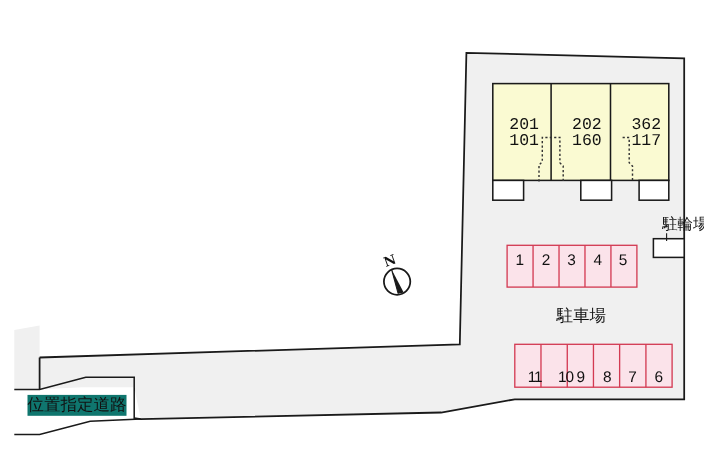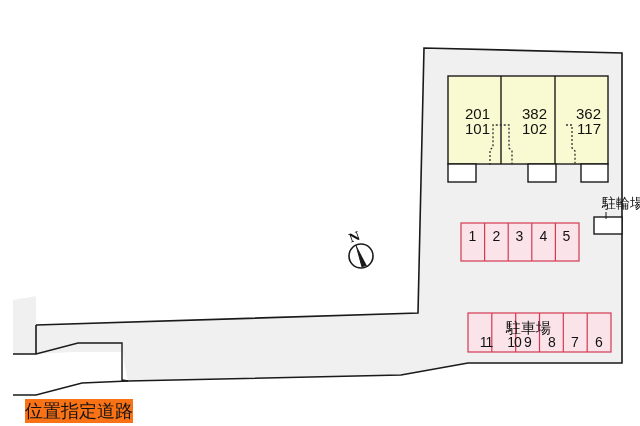--- a/index.html
+++ b/index.html
@@ -1,19 +1,19 @@
 <!DOCTYPE html>
 <html><head>
 <meta charset="utf-8">
 <style>
   html, body { margin:0; padding:0; background:#ffffff; }
   #stage { position:relative; width:640px; height:426px; overflow:hidden; background:#ffffff; font-family:"DejaVu Sans","Liberation Sans",sans-serif; }
   svg { position:absolute; left:0; top:0; }
   .lbl { position:absolute; color:#111; white-space:nowrap; }
-  .unit { position:absolute; font-size:15px; line-height:15px; text-align:right; color:#111; font-family:Liberation Sans, sans-serif; }
+  .unit { position:absolute; font-size:15px; line-height:15px; text-align:right; color:#111; font-family:Liberation Mono, monospace; }
   .slot-num { position:absolute; font-size:14px; color:#111; text-align:center; font-family:"Liberation Sans","DejaVu Sans",sans-serif; }
 </style>
 </head>
 <body>
 
 <div id="stage">
   <svg width="640" height="426" viewBox="0 0 640 426">
 
     <polygon points="424,48 622,53 622,363 468,363 401,375 128,381 122,352 75,352 13,355 13,300 36,296 36,325 418,313" fill="#f0f0f0" stroke="none"></polygon>
     <polyline points="36,325 418,313 424,48 622,53 622,363 468,363 401,375 128,381 122,380" fill="none" stroke="#1a1a1a" stroke-width="1.6"></polyline>
@@ -64,39 +64,39 @@
     </g>
   </svg>
 
   <div class="lbl" style="left:349px;top:230px;font-size:12px;font-weight:bold;transform:rotate(-20deg);font-family:'DejaVu Serif',serif;">N</div>
 
   <div class="unit" style="left:456px;top:106px;width:34px;">
     <div>201</div>
     <div>101</div>
   </div>
   <div class="unit" style="left:513px;top:106px;width:34px;">
-    <div>382</div>
-    <div>102</div>
+    <div>202</div>
+    <div>160</div>
   </div>
   <div class="unit" style="left:567px;top:106px;width:34px;">
     <div>362</div>
     <div>117</div>
   </div>
 
   <div class="lbl" style="left:602px;top:195px;font-size:14px;">駐輪場</div>
 
-  <div class="lbl" style="left:506px;top:278px;font-size:15px;margin-top:41px;">駐車場</div>
+  <div class="lbl" style="left:506px;top:278px;font-size:15px;">駐車場</div>
 
   <div class="slot-num" style="left:461px;top:228px;width:23px;">1</div>
   <div class="slot-num" style="left:485px;top:228px;width:23px;">2</div>
   <div class="slot-num" style="left:508px;top:228px;width:23px;">3</div>
   <div class="slot-num" style="left:532px;top:228px;width:23px;">4</div>
   <div class="slot-num" style="left:555px;top:228px;width:23px;">5</div>
 
   <div class="slot-num" style="left:468px;top:334px;width:36px;letter-spacing:-1px;">11</div>
   <div class="slot-num" style="left:492px;top:334px;width:44px;letter-spacing:-1px;">10</div>
   <div class="slot-num" style="left:516px;top:334px;width:24px;">9</div>
   <div class="slot-num" style="left:540px;top:334px;width:24px;">8</div>
   <div class="slot-num" style="left:563px;top:334px;width:24px;">7</div>
   <div class="slot-num" style="left:587px;top:334px;width:24px;">6</div>
 
-  <div class="lbl" style="left:25px;top:359px;font-size:18px;background:#f97316;margin-top:40px;">位置指定道路</div>
+  <div class="lbl" style="left:25px;top:359px;font-size:15px;background:#0f766e;">位置指定道路</div>
 </div>
 
 </body></html>

